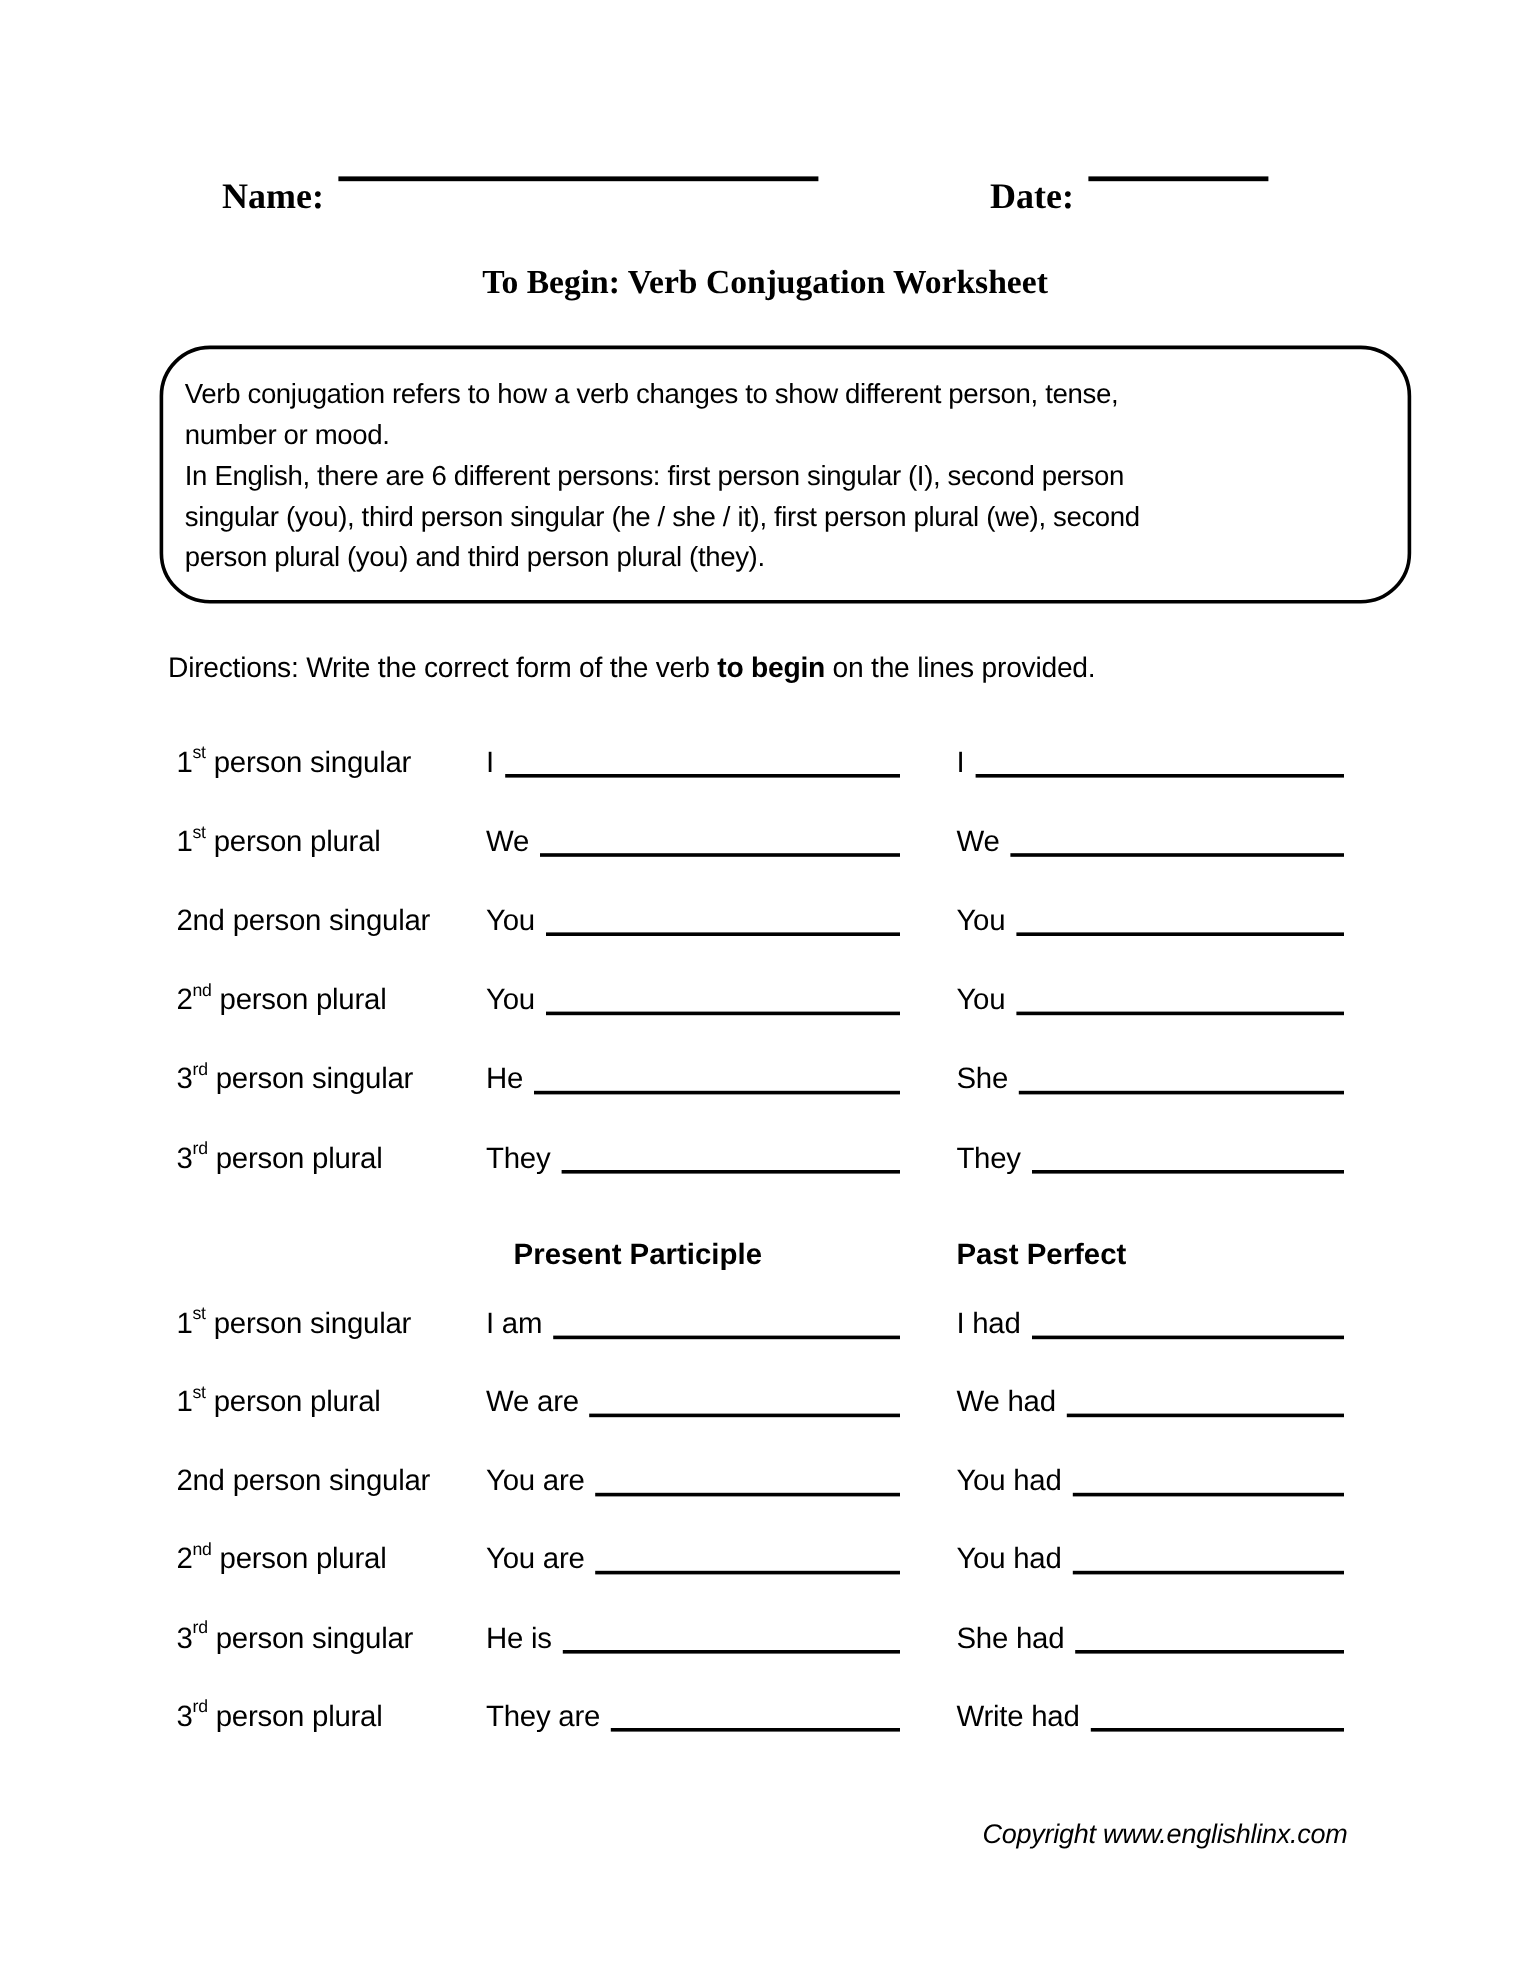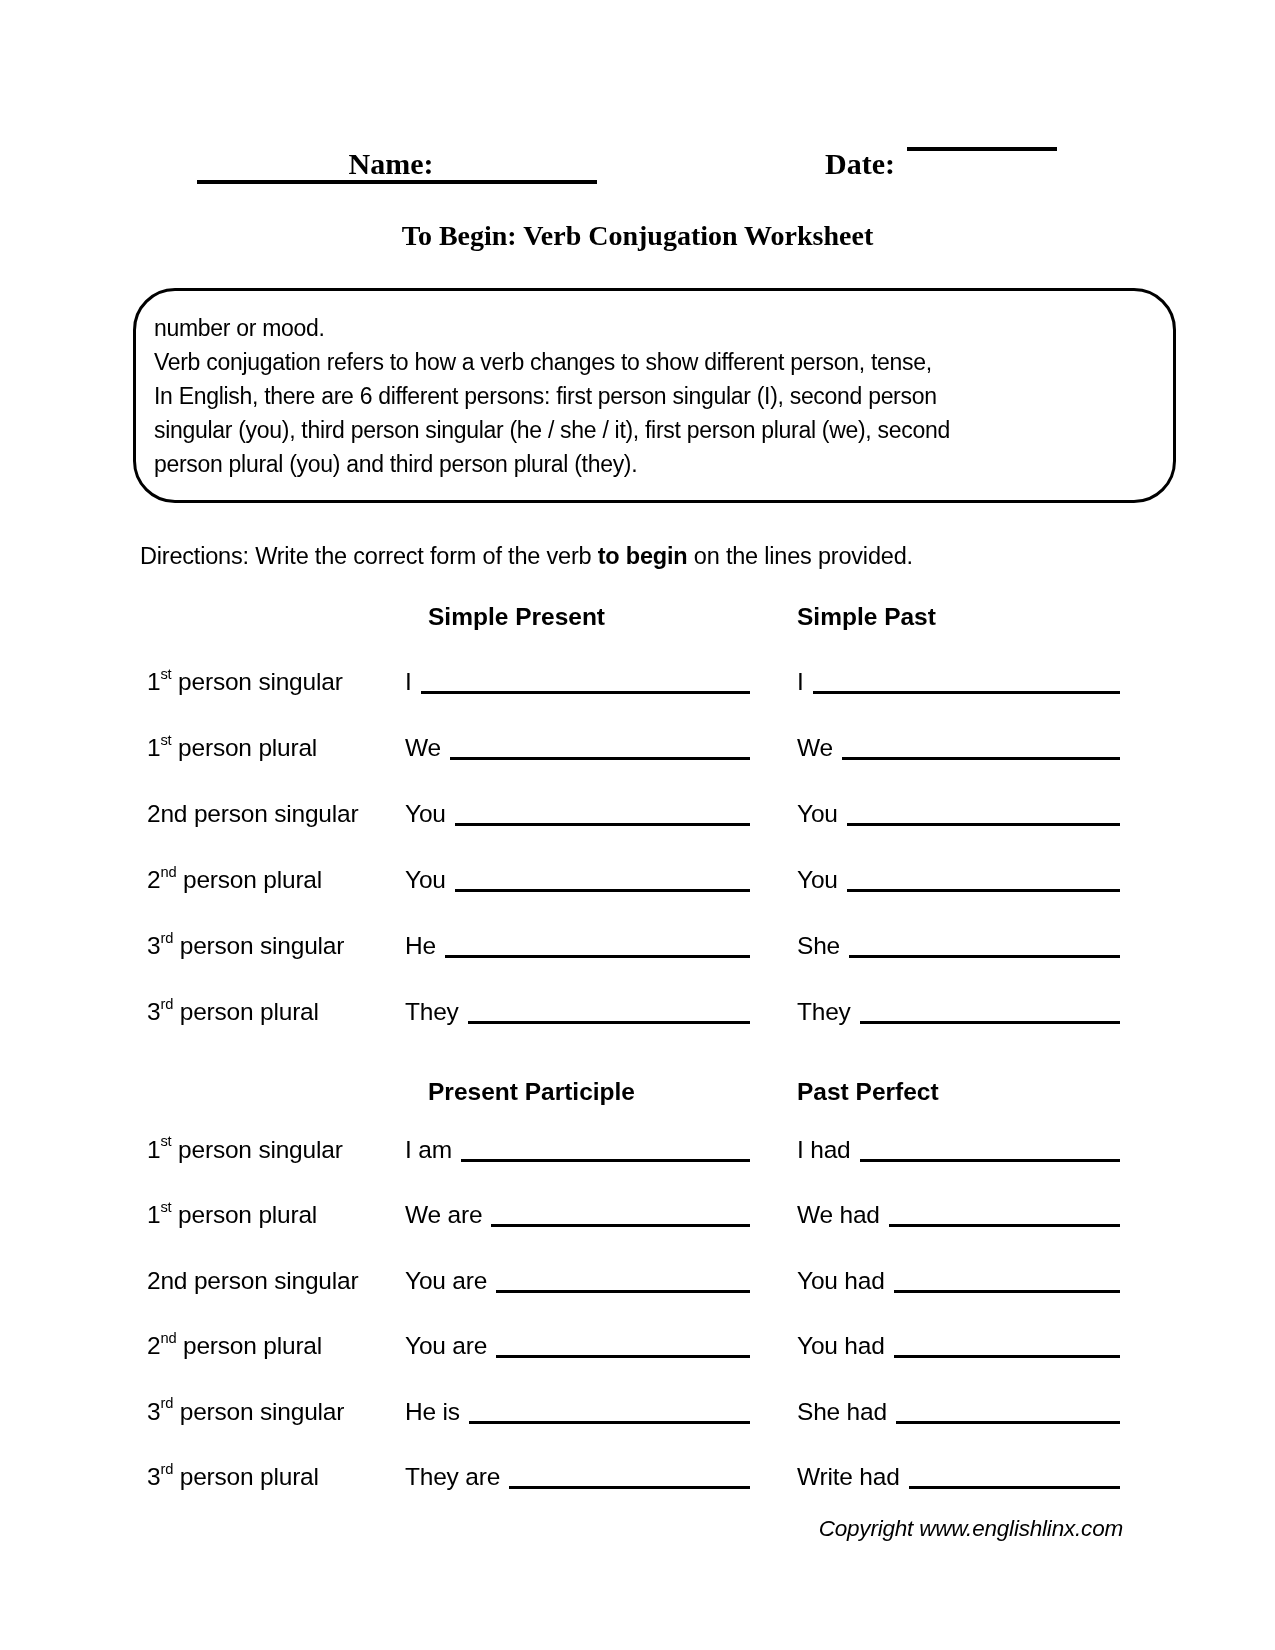--- a/index.html
+++ b/index.html
@@ -6,21 +6,21 @@
   .page{
     position:relative;
     width:1275px;height:1650px;
     background:#ffffff;
     margin:0 auto;
     font-family:"Liberation Sans",sans-serif;
     color:#000;
     overflow:hidden;
   }
   
-  .name-group{position:absolute;left:185px;top:147px;display:flex;align-items:center;flex-direction:column;}
+  .name-group{position:absolute;left:185px;top:147px;display:flex;align-items:flex-start;}
   .date-group{position:absolute;left:825px;top:147px;display:flex;align-items:flex-start;}
   .hdr-label{
     font-family:"Liberation Serif",serif;
     font-weight:bold;font-size:30px;line-height:1.1;white-space:pre;
   }
   .hdr-line{display:inline-block;border-bottom:4px solid #000;margin-left:12px;margin-bottom:1px;}
   .name-line{width:400px;}
   .date-line{width:150px;}
   
   .title{
@@ -74,43 +74,37 @@
   <div class="date-group">
     <span class="hdr-label">Date:</span>
     <span class="hdr-line date-line"></span>
   </div>
 
   <h1 class="title">To Begin: Verb Conjugation Worksheet</h1>
 
   <div class="info-box">
     <div>
 
+        <div class="info-line">Verb conjugation refers to how a verb changes to show different person, tense,</div>
+
         <div class="info-line">number or mood.</div>
-
-        <div class="info-line">Verb conjugation refers to how a verb changes to show different person, tense,</div>
 
         <div class="info-line">In English, there are 6 different persons: first person singular (I), second person</div>
 
         <div class="info-line">singular (you), third person singular (he / she / it), first person plural (we), second</div>
 
         <div class="info-line">person plural (you) and third person plural (they).</div>
       </div>
   </div>
 
   <div class="directions"><span>Directions: Write the correct form of the verb </span><b>to begin</b><span> on the lines provided.</span></div>
 
   <div class="tables">
 
     <div class="tsection t1">
-      <div class="thead thead-1">
-        <div class="cell-label"></div>
-        <div class="cell-c1">Simple Present</div>
-        <div class="cell-gap"></div>
-        <div class="cell-c2">Simple Past</div>
-      </div>
       <div class="trows">
 
           <div class="trow">
             <div class="cell-label"><span>1</span><sup>st</sup><span> person singular</span></div>
             <div class="cell-c1">
               <span class="prefix">I</span>
               <span class="line"></span>
             </div>
             <div class="cell-gap"></div>
             <div class="cell-c2">

